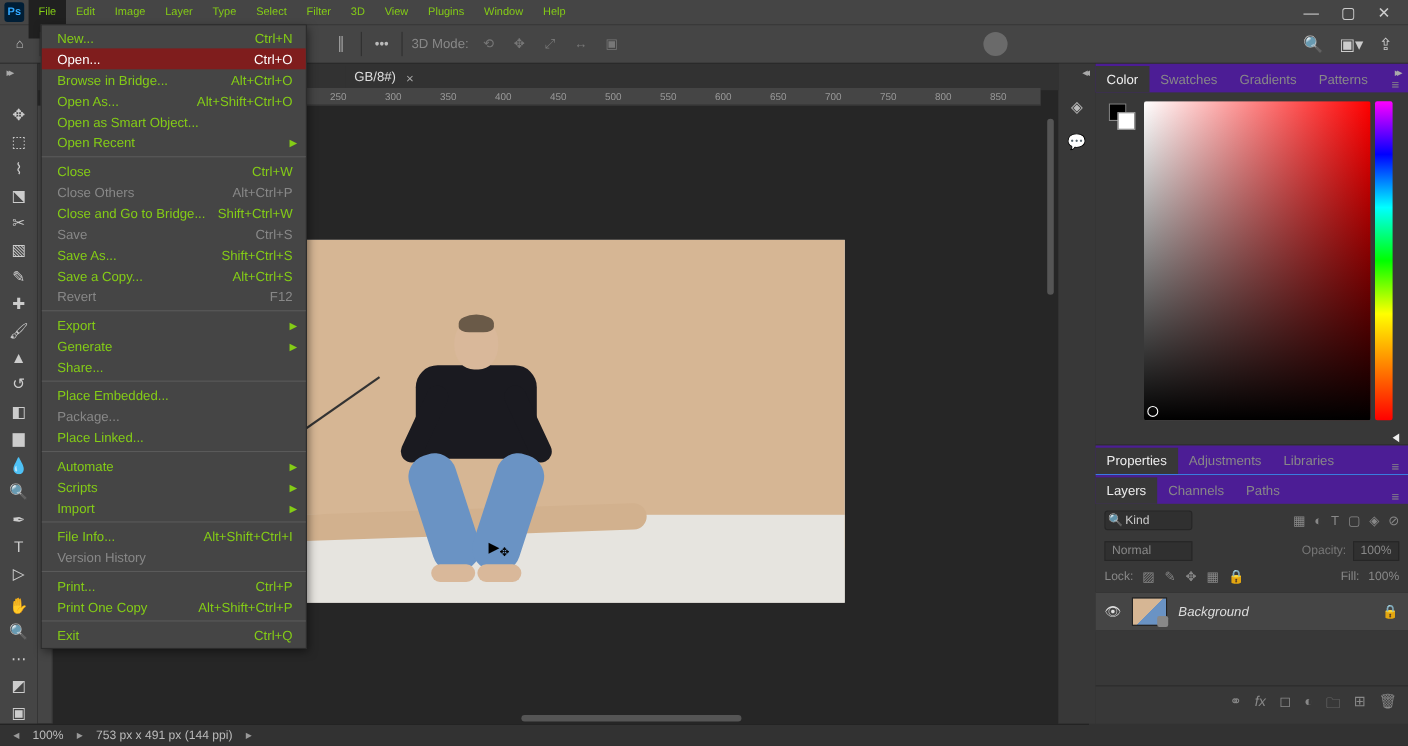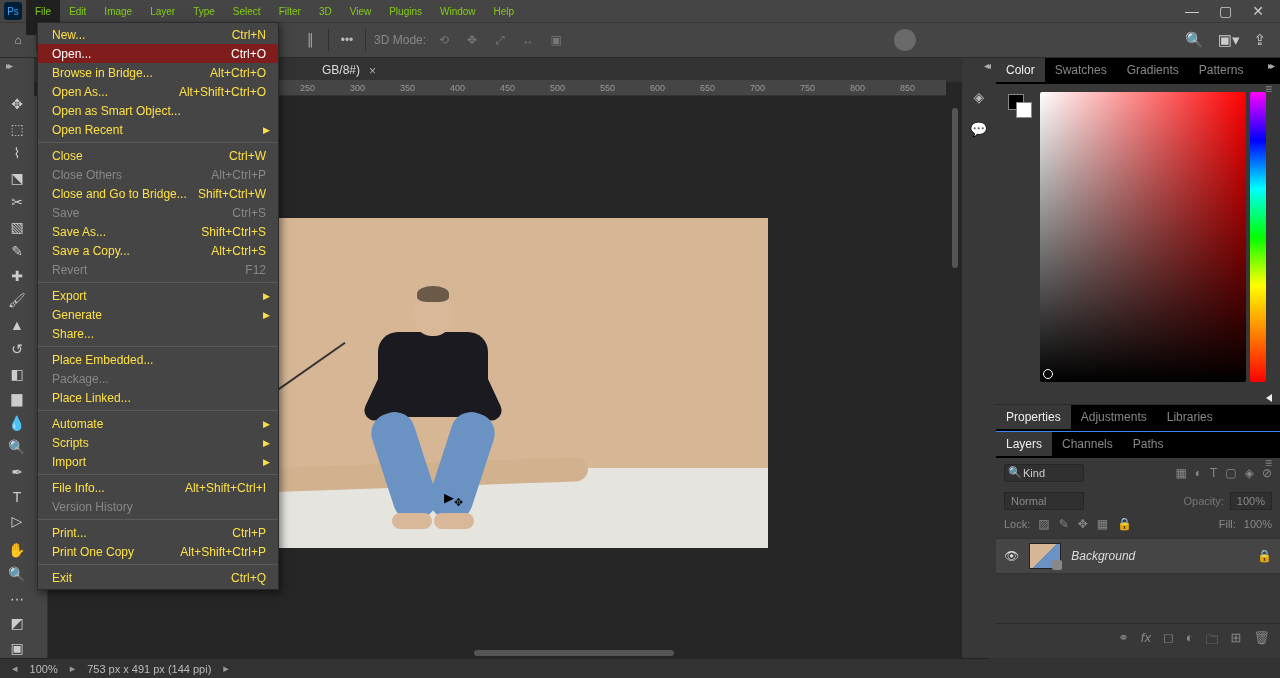--- a/index.html
+++ b/index.html
@@ -1,20 +1,20 @@
 <!DOCTYPE html>
 <html><head>
 <meta charset="utf-8">
 <style>
 * { margin: 0; padding: 0; box-sizing: border-box; font-family: "Segoe UI", Tahoma, sans-serif; user-select: none; }
 body { width: 1280px; height: 678px; background: #323232; overflow: hidden; position: relative; color: #ddd; font-size: 12px; }
 
 
 .menubar { height: 22px; background: #454545; display: flex; align-items: center; padding-left: 4px; }
-.ps-logo { width: 18px; height: 18px; background: #001e36; color: #31a8ff; display: flex; align-items: center; justify-content: center; font-weight: normal; font-size: 10px; border-radius: 3px; margin-right: 4px; }
+.ps-logo { width: 18px; height: 18px; background: #001e36; color: #31a8ff; display: flex; align-items: center; justify-content: center; font-weight: bold; font-size: 10px; border-radius: 3px; margin-right: 4px; }
 .menubar .menu-item { padding: 18px 9px; color: #84cc16; cursor: pointer; font-size: 10px; }
 .menubar .menu-item.active { background: #202020; }
 .win-controls { margin-left: auto; display: flex; gap: 20px; padding-right: 16px; color: #ccc; font-size: 14px; }
 
 
 .optbar { height: 36px; background: #454545; border-top: 1px solid #383838; border-bottom: 1px solid #2a2a2a; display: flex; align-items: center; padding-left: 8px; gap: 8px; }
 .optbar .opt-icon { width: 20px; height: 20px; color: #bbb; display:flex; align-items:center; justify-content:center; }
 .optbar .sep { width:1px; height:22px; background:#2f2f2f; }
 .opt-right { margin-left: auto; display: flex; gap: 14px; padding-right: 14px; color:#ccc; font-size:15px; }
 .avatar { width: 22px; height: 22px; border-radius: 50%; background: #6a6a6a; position:relative; }
@@ -67,21 +67,21 @@
 .cursor-move { position:absolute; left:410px; top:432px; color:#000; font-size:13px; z-index:10; pointer-events:none; }
 .scroll-h { position:absolute; bottom:2px; left:440px; width:200px; height:6px; background:#555; border-radius:3px; }
 .scroll-v { position:absolute; top:50px; right:4px; width:6px; height:160px; background:#555; border-radius:3px; }
 
 
 .dock-strip { width:34px; background:#383838; display:flex; flex-direction:column; align-items:center; padding-top:28px; gap:10px; }
 .dock-icon { width:22px; height:22px; color:#bbb; display:flex; align-items:center; justify-content:center; font-size:14px; }
 
 
 .panels { width:284px; background:#383838; display:flex; flex-direction:column; }
-.panel-tabs { display:flex; height:26px; align-items:flex-start; background:#000000;flex-direction:column; }
+.panel-tabs { display:flex; height:26px; align-items:flex-end; background:#4c1d95; }
 .panel-tabs .ptab { padding:5px 10px; color:#888; font-size:12px; cursor:pointer; }
 .panel-tabs .ptab.active { color:#eee; background:#383838; }
 .panel-tabs .tab-menu { margin-left:auto; padding-right:8px; color:#888; }
 
 .color-panel { height:320px; padding:10px 12px 6px; position:relative; }
 .swatch-fb { width:24px; height:24px; position:relative; }
 .swatch-fb .fg { position:absolute; width:16px; height:16px; background:#000; border:1px solid #888; top:0; left:0; }
 .swatch-fb .bg { position:absolute; width:16px; height:16px; background:#fff; border:1px solid #888; bottom:0; right:0; }
 .sat-field { position:absolute; left:44px; top:8px; right:34px; height:290px; background: linear-gradient(to top, #000, transparent), linear-gradient(to right, #fff, #ff0000); border-radius:2px; }
 .sat-cursor { position:absolute; width:10px; height:10px; border:1px solid #fff; border-radius:50%; left:3px; bottom:3px; }
@@ -105,21 +105,21 @@
 .layer-lock { margin-left:auto; color:#aaa; }
 
 .layer-footer { margin-top:auto; display:flex; justify-content:flex-end; gap:12px; padding:6px 10px; color:#888; font-size:13px; border-top:1px solid #2c2c2c; }
 
 
 .statusbar { position:absolute; bottom:0; left:0; right:290px; height:20px; background:#323232; display:flex; align-items:center; padding:0 8px; gap:8px; color:#bbb; font-size:11px; border-top:1px solid #222; }
 .statusbar .st-btn { padding:0 4px; color:#999; }
 
 
 .dropdown { position:absolute; top:22px; left:37px; width:242px; background:#454545; border:1px solid #2b2b2b; box-shadow:2px 3px 8px rgba(0,0,0,0.5); z-index:100; padding:2px 0; }
-.dropdown .dm-item { display:flex; align-items:center; padding:2px 12px 2px 14px; color:#fde047; cursor:pointer; height:19px; font-size:12px; position:relative; }
+.dropdown .dm-item { display:flex; align-items:center; padding:2px 12px 2px 14px; color:#84cc16; cursor:pointer; height:19px; font-size:12px; position:relative; }
 .dropdown .dm-item.highlighted { background:#7f1d1d; color:#fff; }
 .dropdown .dm-item.disabled { color:#888; }
 .dropdown .dm-item .shortcut { margin-left:auto; color:inherit; font-size:12px; }
 .dropdown .dm-item .submenu-arrow { position:absolute; right:8px; }
 .dropdown .dm-sep { height:1px; background:#5a5a5a; margin:3px 0; }
 </style>
 </head>
 <body>
 
 <div class="menubar">

